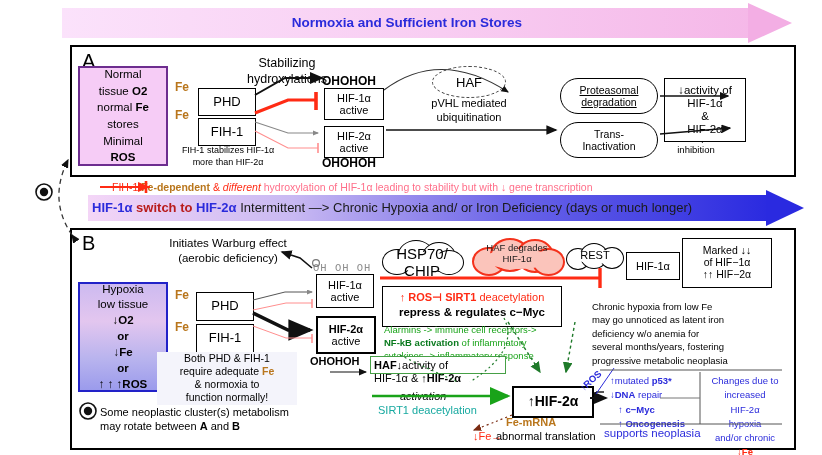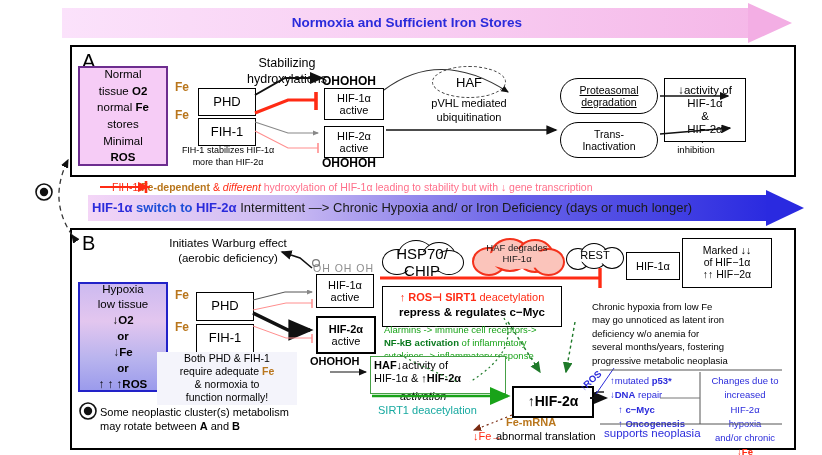--- a/index.html
+++ b/index.html
@@ -141,21 +141,21 @@
 </div>
 
 <div class="plain" style="left:112px;top:181px;font-size:10.5px;white-space:nowrap;">
   <span class="red">FIH-1 </span><span class="fe">Fe-dependent</span><span class="red"> &amp; </span><span class="red ital">different</span><span style="color:#ff6f8a;"> hydroxylation of HIF-1α leading to stability but with ↓ gene transcription</span>
 </div>
 
 <div class="abs" id="mid-arrow">
   <div class="bar"></div>
   <div class="head"></div>
   <div class="lbl">
-    <b style="color:#2b2bdb;">HIF-1α</b><b style="color:#1d4ed8;margin-top:24px;"> switch to </b><b style="color:#2b2bdb;">HIF-2α</b><span style="color:#1a1a1a;">  Intermittent —&gt; Chronic Hypoxia and/ or Iron Deficiency  (days or much longer)</span>
+    <b style="color:#2b2bdb;">HIF-1α</b><b style="color:#b91c1c;margin-top:24px;"> switch to </b><b style="color:#2b2bdb;">HIF-2α</b><span style="color:#1a1a1a;">  Intermittent —&gt; Chronic Hypoxia and/ or Iron Deficiency  (days or much longer)</span>
   </div>
 </div>
 
 <div class="abs panel" id="panel-b"></div>
 <div class="panel-letter" style="left:82px;top:232px;">B</div>
 
 <div class="box ctr" id="hyp-box">
   <div>
     <span>Hypoxia</span><br>
     <span>low tissue</span><br>
@@ -177,21 +177,21 @@
   require adequate <span class="fe">Fe</span><br>
   <span>&amp; normoxia to</span><br>
   <span>function normally!</span>
 </div>
 
 <div class="plain ctr" style="left:138px;top:236px;width:180px;font-size:11.5px;line-height:1.3;">
   <span>Initiates Warburg effect</span><br>
   <span>(aerobic deficiency)</span>
 </div>
 
-<div class="plain gray" style="left:313px;top:262px;font-size:10.5px;letter-spacing:1px;">OH OH OH</div>
+<div class="plain gray" style="left:313px;top:262px;font-size:10.5px;letter-spacing:1px;font-family:Liberation Mono, monospace;">OH OH OH</div>
 <div class="box" style="left:316px;top:274px;width:56px;height:32px;font-size:11px;">
   <div><span>HIF-1α</span><br><span>active</span></div>
 </div>
 <div class="box thick" style="left:316px;top:316px;width:56px;height:34px;font-size:11px;">
   <div><b>HIF-2α</b><br><span>active</span></div>
 </div>
 <div class="plain" style="left:310px;top:355px;font-size:11px;font-weight:700;">OHOHOH</div>
 
 <div class="cloud" style="left:380px;top:240px;width:84px;height:34px;">
   <div class="cb" style="left:2px;top:9px;width:28px;height:24px;"></div>
@@ -242,21 +242,21 @@
     <b style="font-size:11.5px;">repress &amp; regulates c−Myc</b>
   </div>
 </div>
 
 <div class="plain" style="left:384px;top:324px;width:182px;font-size:9.5px;line-height:1.35;">
   <span class="grn">Alarmins -&gt; immune cell receptors-&gt;</span><br>
   <span class="dgrn">NF-kB activation</span><span class="grn"> of inflammatory</span><br>
   <span class="grn">cytokines -&gt; inflammatory response</span>
 </div>
 
-<div class="gbox" style="left:370px;top:356px;width:136px;height:38px;font-size:11px;padding:2px 3px;box-sizing:border-box;">
+<div class="gbox" style="left:370px;top:356px;width:136px;height:18px;font-size:11px;padding:2px 3px;box-sizing:border-box;">
   <b>HAF</b><span>↓activity of</span><br>
   <span>HIF-1α &amp; </span><b>↑HIF-2α</b>
 </div>
 
 <div class="plain ital" style="left:400px;top:390px;font-size:11px;">activation</div>
 <div class="plain teal" style="left:378px;top:404px;font-size:11px;">SIRT1 deacetylation</div>
 
 <div class="box thick" style="left:512px;top:386px;width:78px;height:28px;font-size:14px;font-weight:700;">↑HIF-2α</div>
 <div class="plain fe" style="left:506px;top:416px;font-size:11px;font-weight:700;">Fe-mRNA</div>
 <div class="plain red" style="left:473px;top:430px;font-size:11px;">↓Fe→</div>

